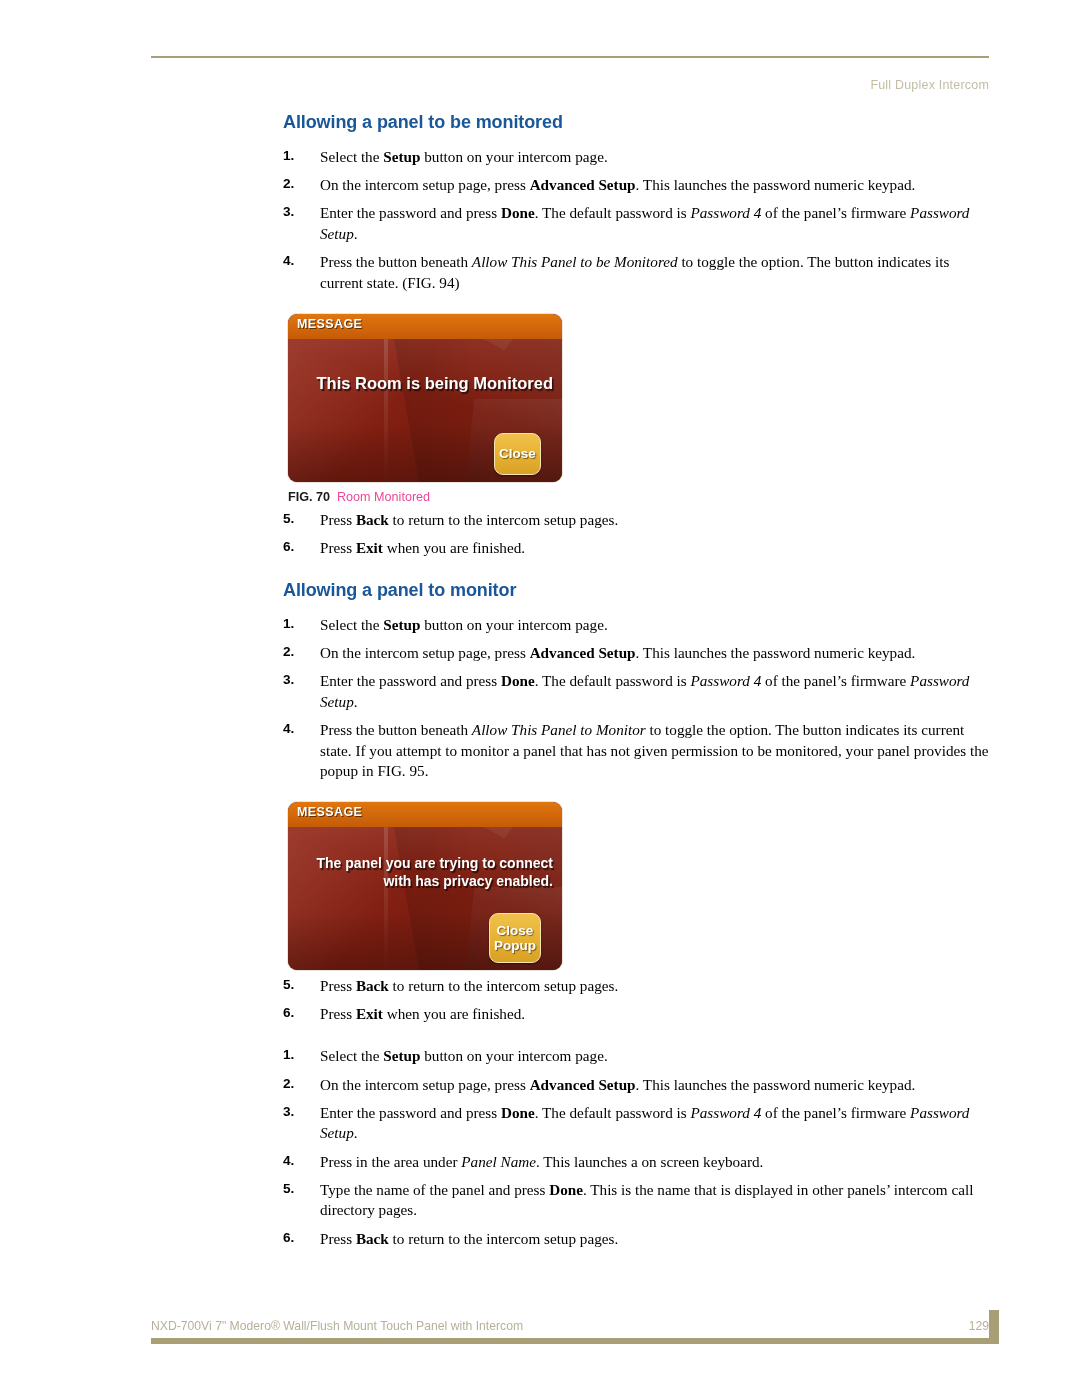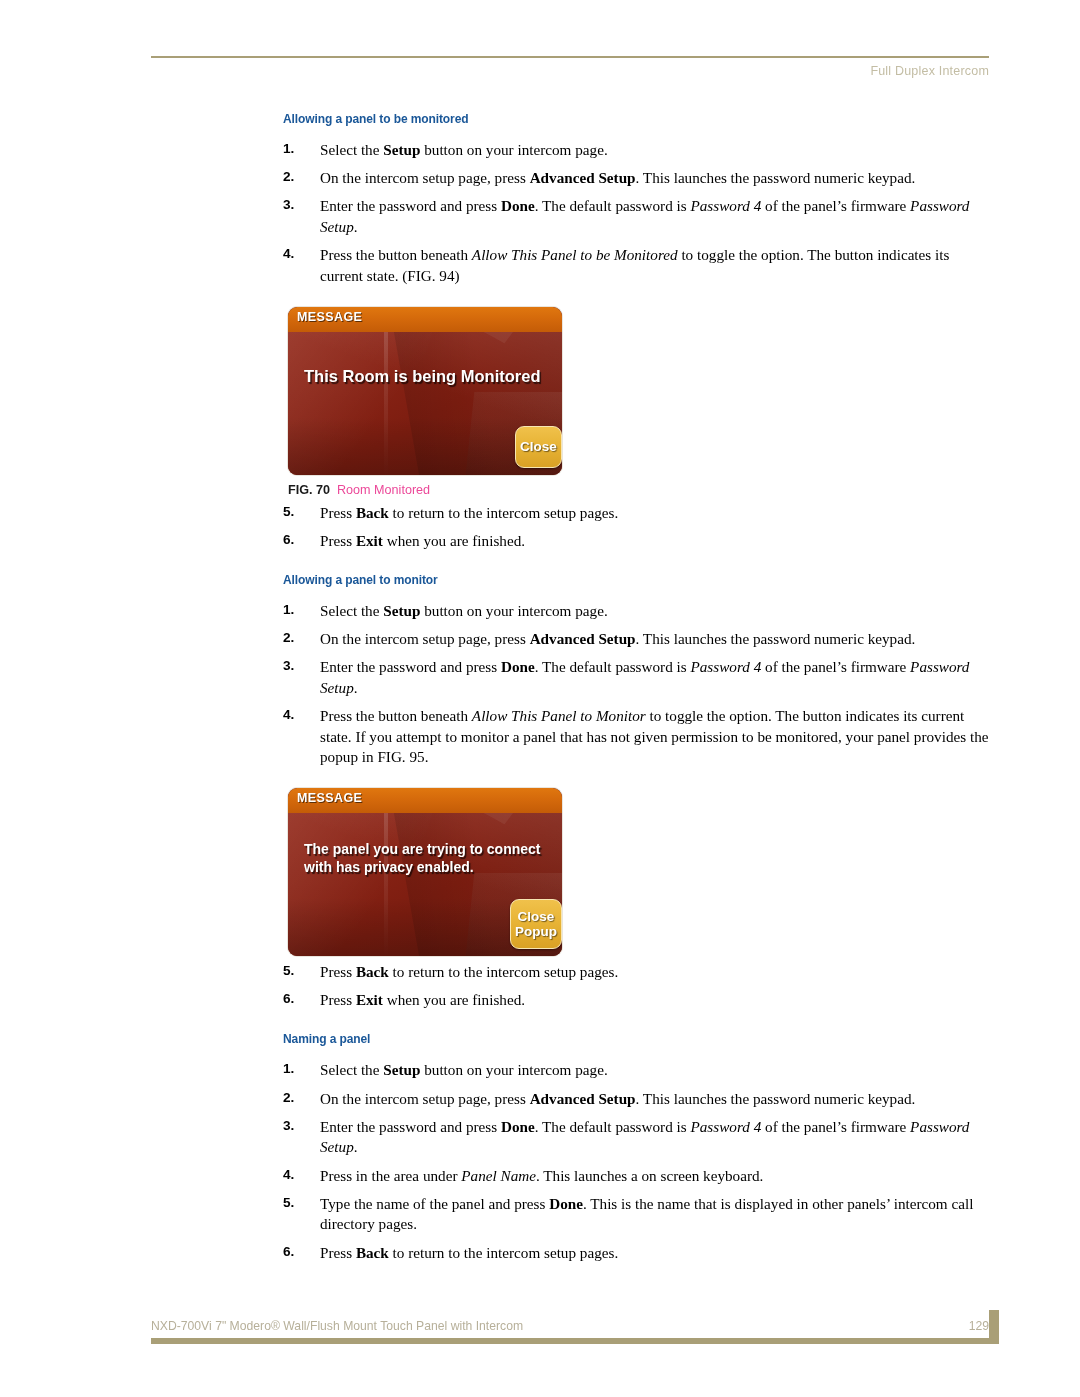--- a/index.html
+++ b/index.html
@@ -25,33 +25,33 @@
     height: 2px;
     background: #a99f77;
     width: 100%;
   }
   .header-title {
     text-align: right;
     font-family: "Liberation Sans", "DejaVu Sans", sans-serif;
     font-size: 12.5px;
     letter-spacing: .2px;
     color: #c3bda4;
-    padding-top: 6px;
+    padding-top: 20px;
   }
 
   
   .content {
     position: absolute;
     left: 283px; top: 112px;
     width: 708px;
   }
 
   h2.section-heading {
     font-family: "Liberation Sans", "DejaVu Sans", sans-serif;
-    font-size: 12px;
+    font-size: 18px;
     font-weight: bold;
     color: #1a5798;
     margin: 0 0 14px 0;
     letter-spacing: -.1px;
   }
   .spacer-before-heading { height: 14px; }
 
   ol.steps {
     list-style: none;
     margin: 0; padding: 0;
@@ -136,34 +136,34 @@
               background: linear-gradient(200deg, rgba(255,255,255,.07), rgba(0,0,0,.10));
               transform: skewX(-6deg); }
   .wedge.w4 { left: 0; bottom: 0; width: 300px; height: 58px;
               background: linear-gradient(180deg, rgba(0,0,0,0), rgba(0,0,0,.22)); }
   .wedge.w5 { left: 96px; top: 0; width: 4px; height: 145px;
               background: linear-gradient(180deg, rgba(255,255,255,.14), rgba(255,255,255,0)); }
 
   .panel-message {
     position: absolute;
     left: 0; right: 0; top: 34px;
-    text-align: left;
+    text-align: right;
     font-family: "Liberation Sans", "DejaVu Sans", sans-serif;
     font-weight: bold;
     font-size: 16.5px;
     line-height: 1.26;
     color: #ffffff;
     text-shadow: 1.5px 1.5px 1px rgba(0,0,0,.65);
-    padding: 0 16px;
+    padding: 0 9px;
   }
   .panel-message.small { font-size: 14px; top: 28px; }
 
   .panel-btn {
     position: absolute;
-    right: 0; bottom: 7px;
+    right: 21px; bottom: 7px;
     background: linear-gradient(180deg, #f0c14b 0%, #e8b436 45%, #d9a125 100%);
     border: 1.5px solid #f7e6b2;
     border-radius: 9px;
     box-shadow: 0 1px 2px rgba(0,0,0,.45);
     font-family: "Liberation Sans", "DejaVu Sans", sans-serif;
     font-weight: bold;
     font-size: 13.5px;
     color: #ffffff;
     text-shadow: 1px 1px 1px rgba(0,0,0,.5);
     text-align: center;
@@ -318,21 +318,20 @@
         <span class="num">5.</span>
         <span class="txt">Press <b>Back</b> to return to the intercom setup pages.</span>
       </li>
       <li>
         <span class="num">6.</span>
         <span class="txt">Press <b>Exit</b> when you are finished.</span>
       </li>
     </ol>
 
   <div class="spacer-before-heading"></div>
-  <h2 class="section-heading">Naming a panel</h2>
   <ol class="steps">
       <li>
         <span class="num">1.</span>
         <span class="txt">Select the <b>Setup</b> button on your intercom page.</span>
       </li>
       <li>
         <span class="num">2.</span>
         <span class="txt">On the intercom setup page, press <b>Advanced Setup</b>. This launches the password numeric keypad.</span>
       </li>
       <li>

